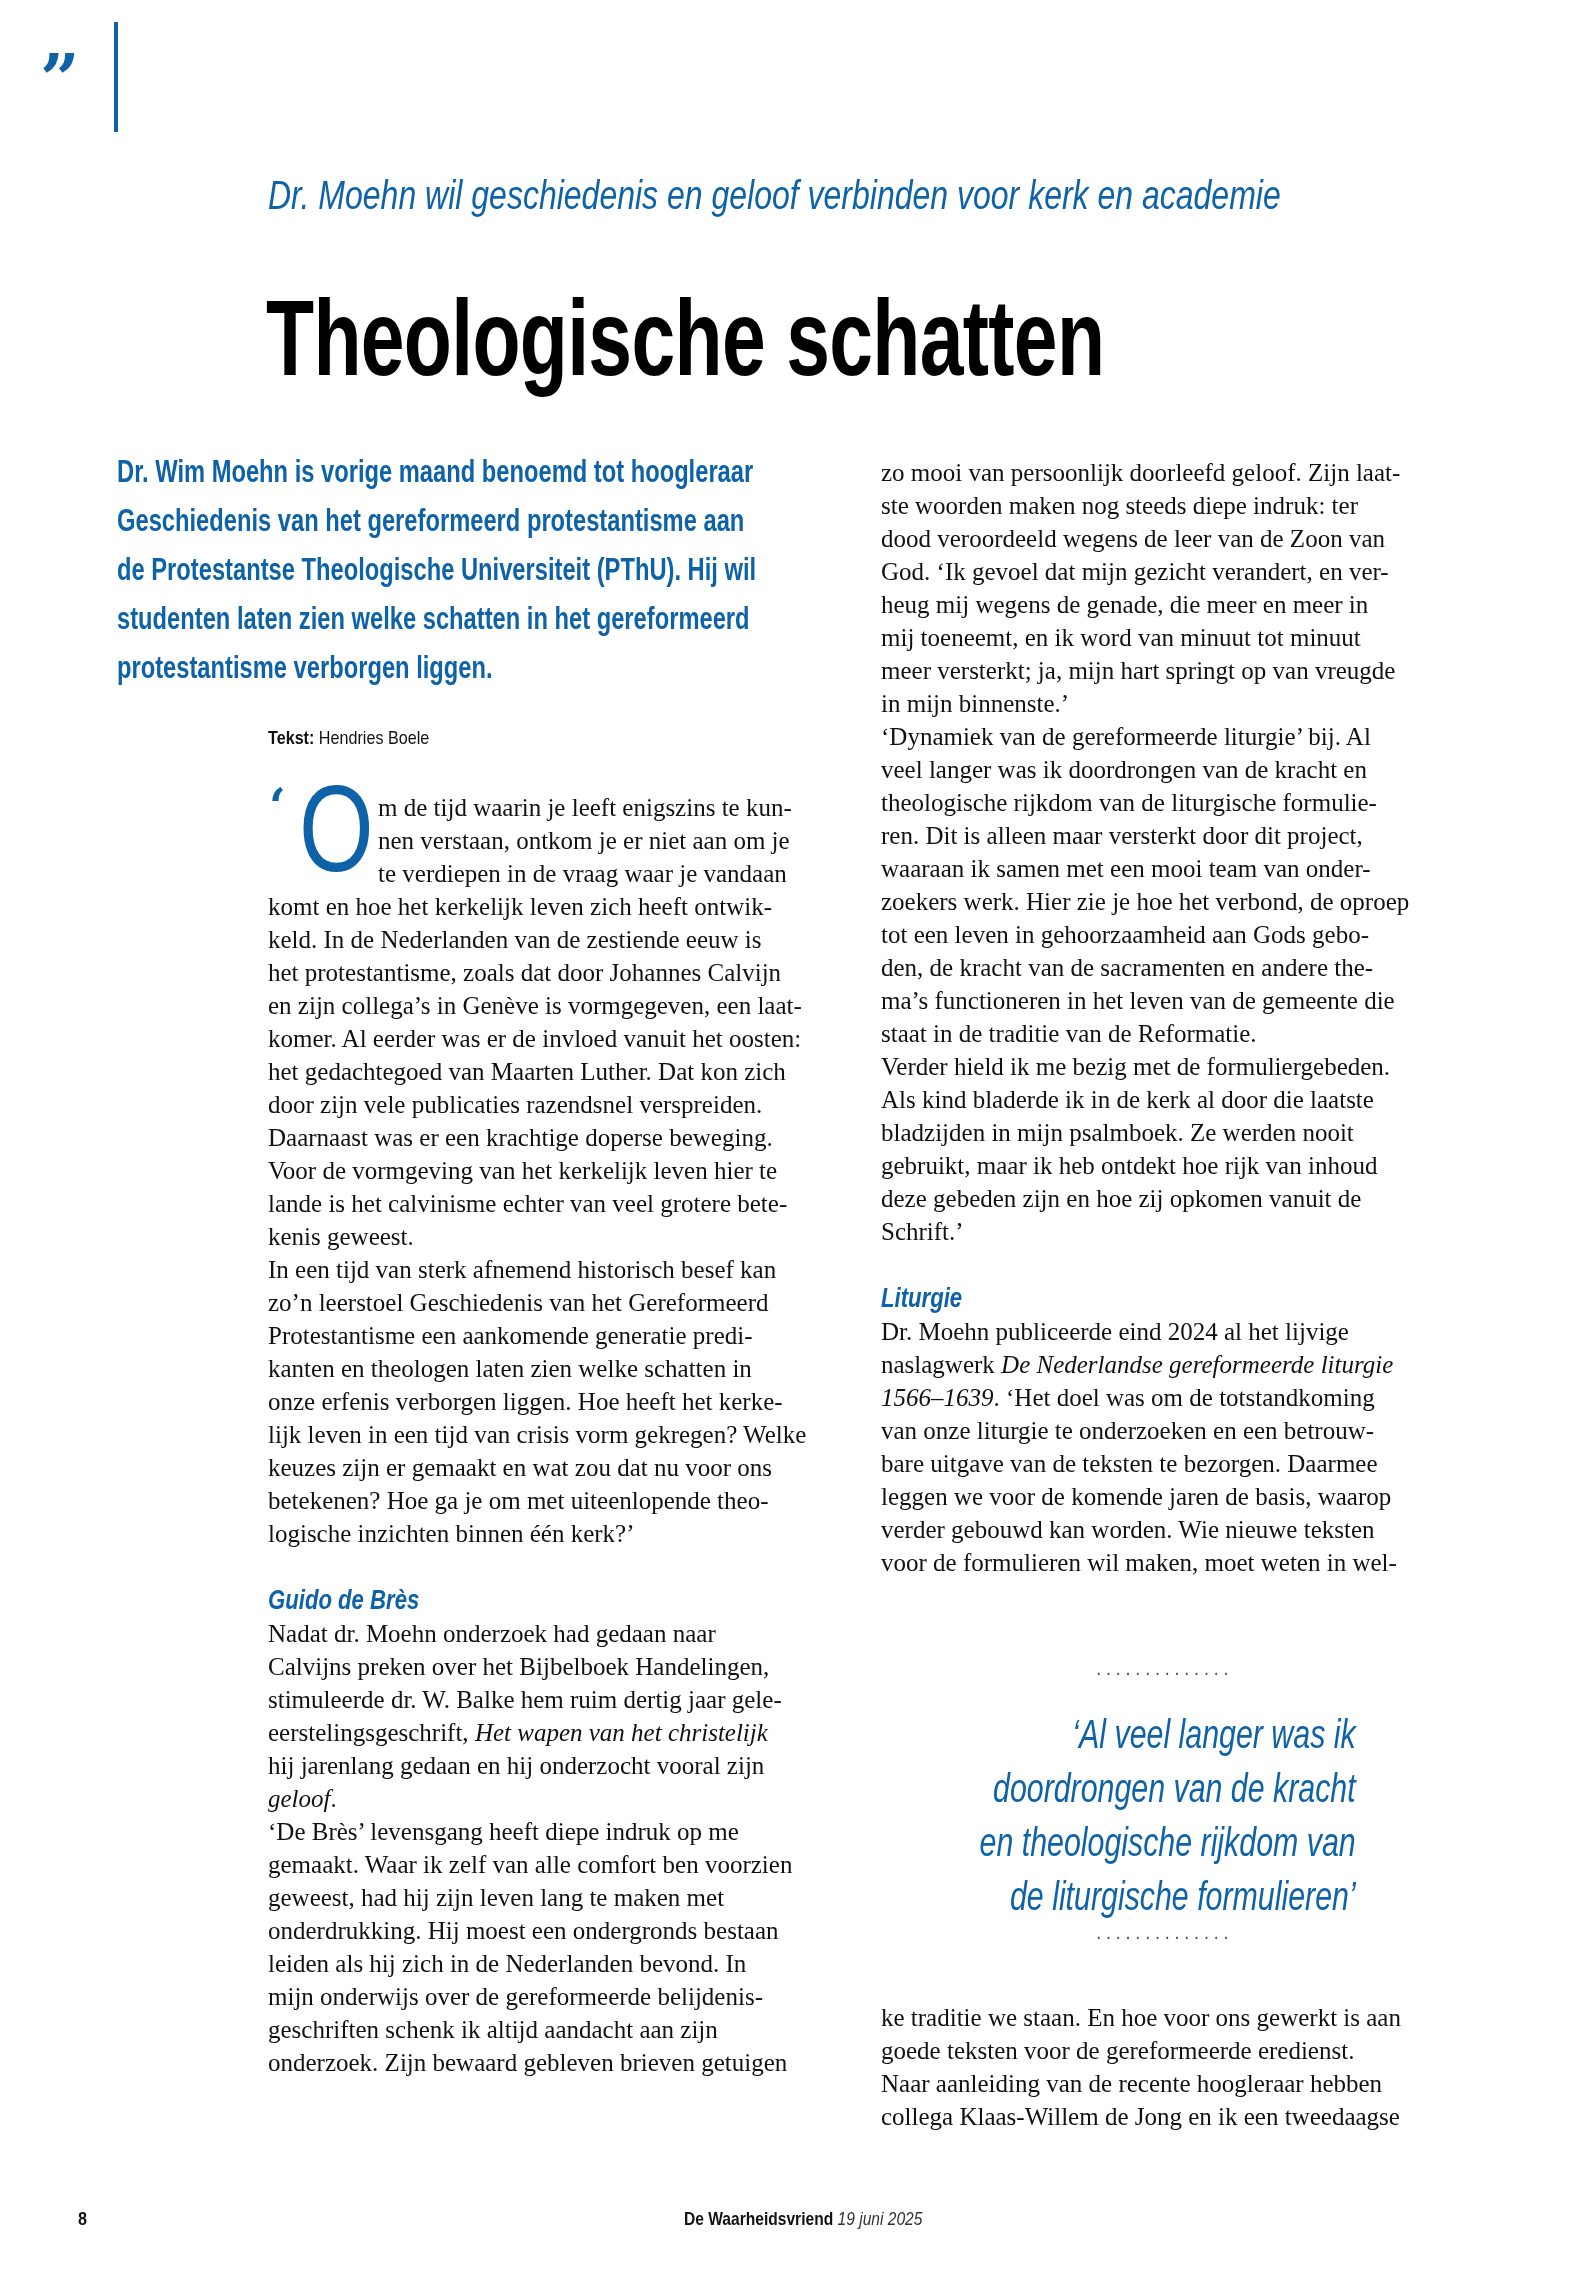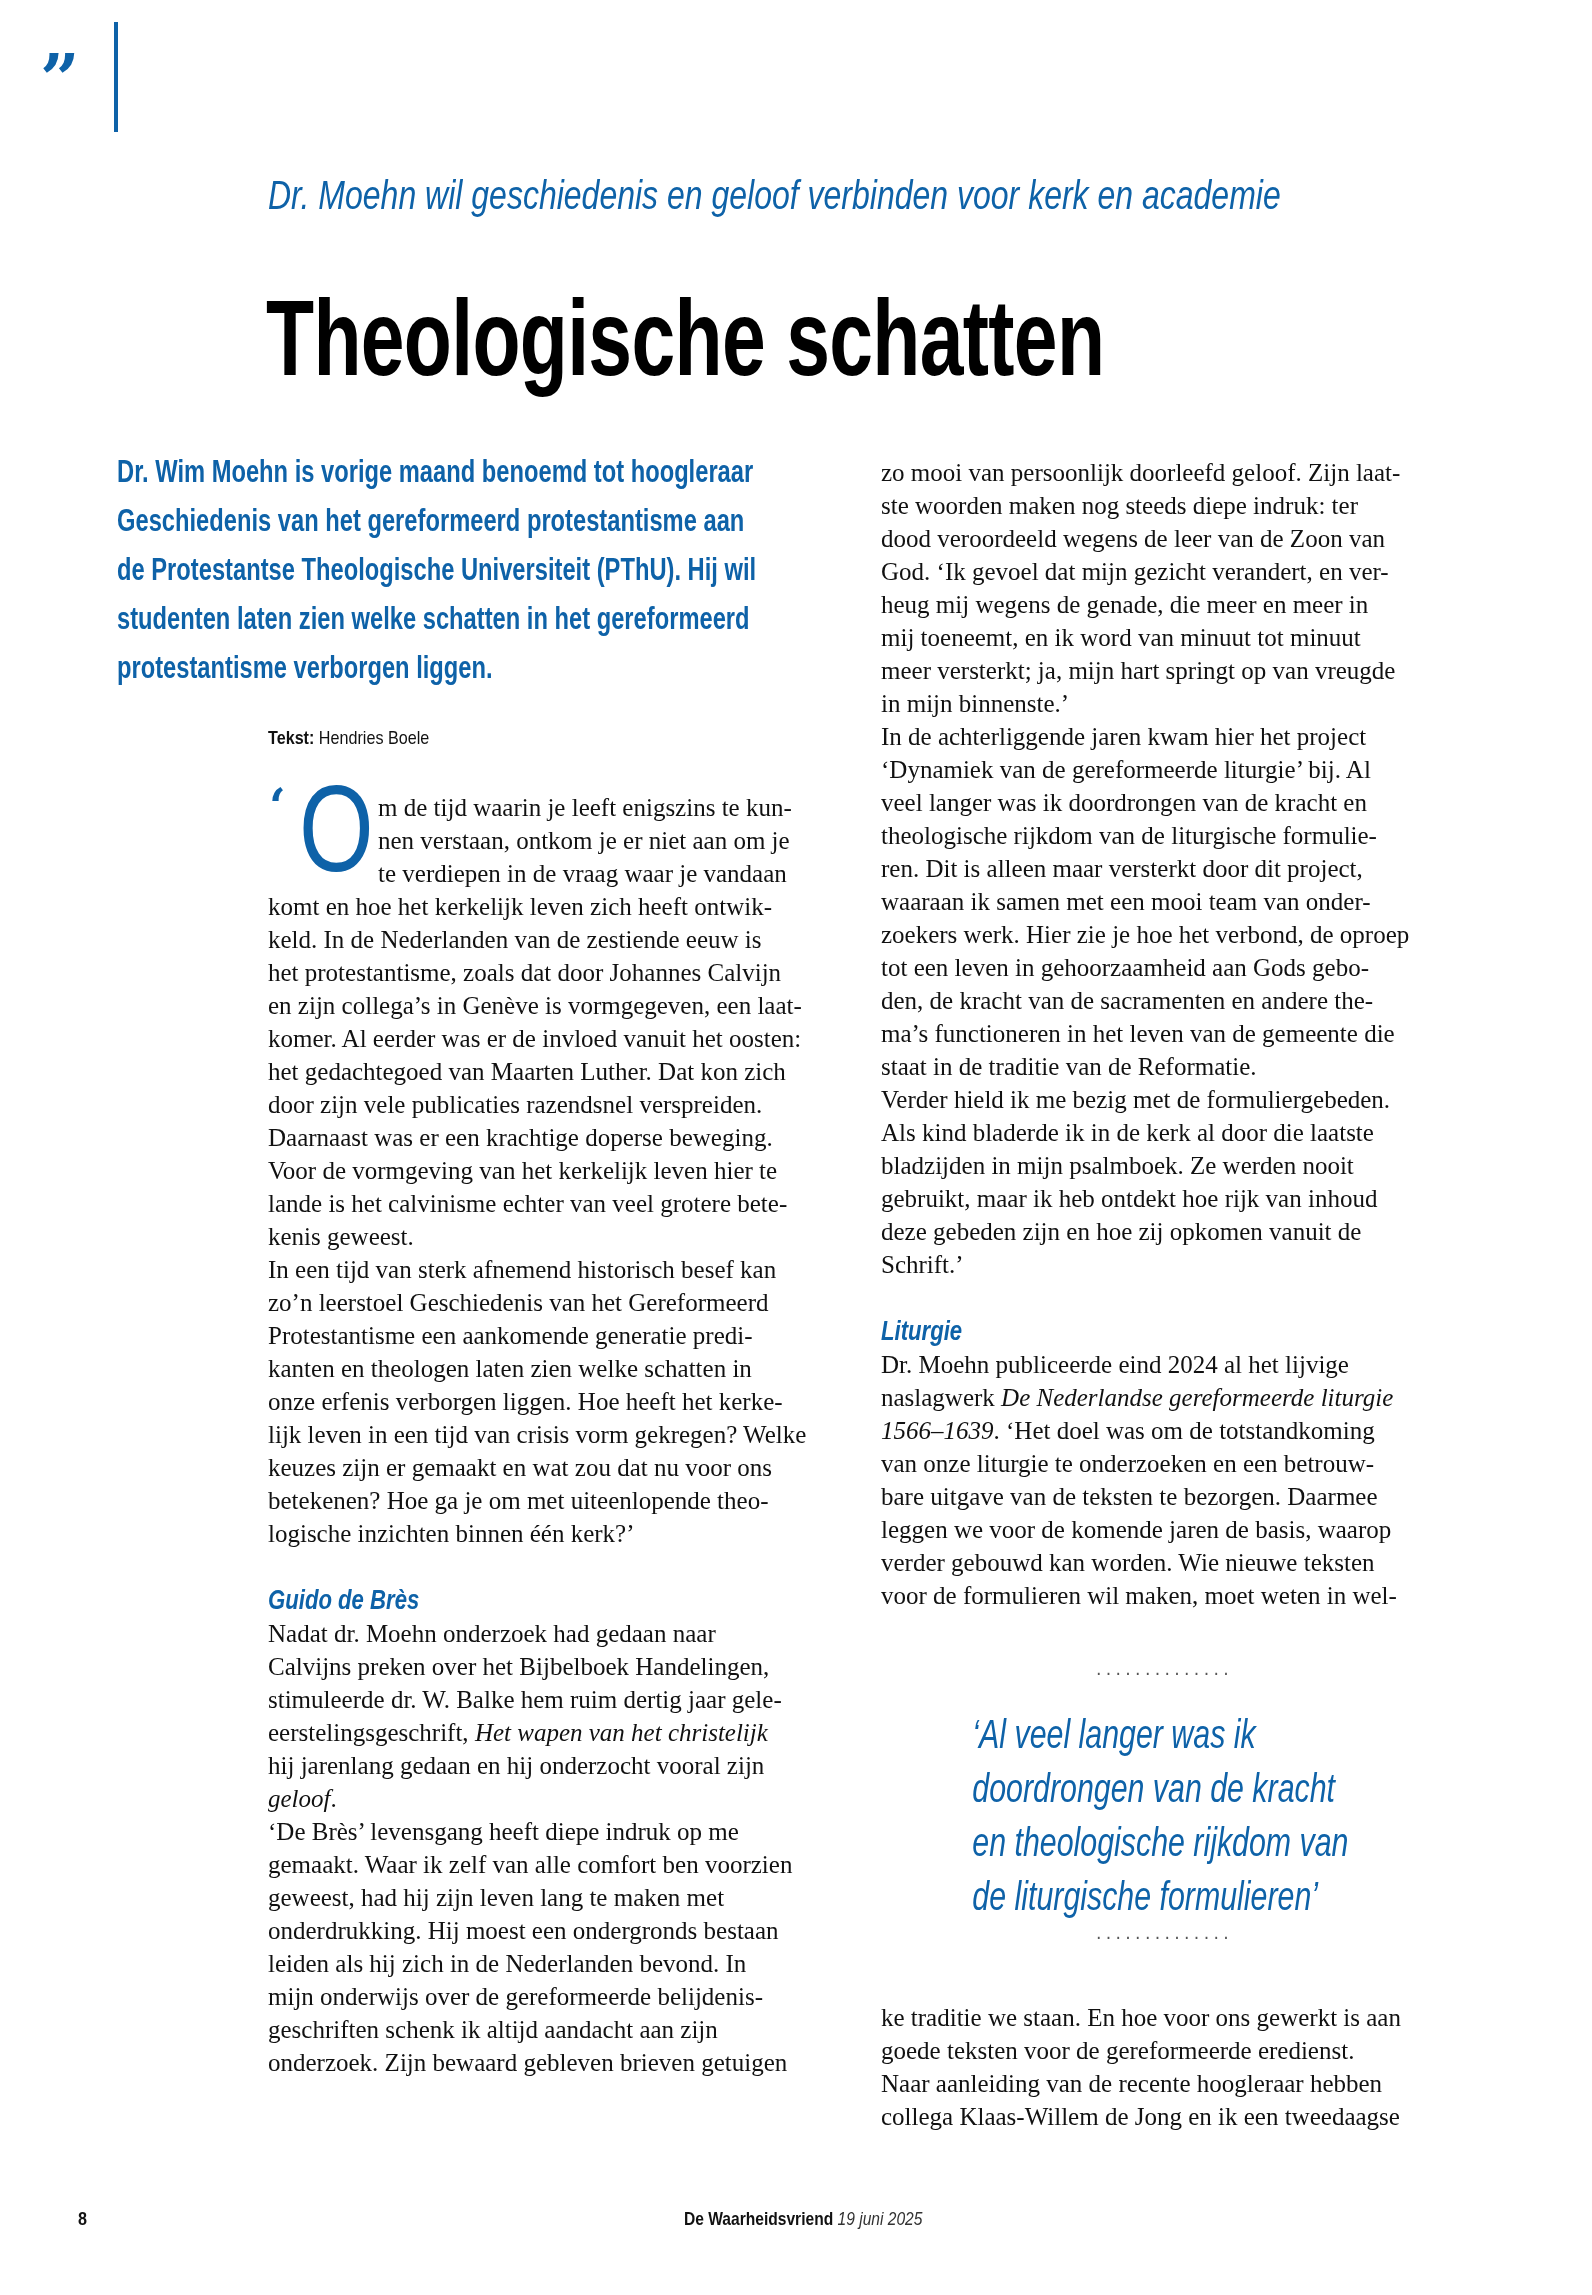--- a/index.html
+++ b/index.html
@@ -16,21 +16,21 @@
   .col .line { height: 33px; }
   .col .line.gap { height: 34px; }
   .col i { font-style: italic; }
   .col-left { left: 268px; }
   .col-right { left: 881px; }
   .drop-quote { left: 269px; top: 782px; font-family: "DejaVu Serif", serif; font-weight: bold; font-size: 48px; line-height: 48px; color: #0e62a8; }
   .drop-cap { left: 299px; top: 773px; font-family: "Liberation Sans", sans-serif; font-size: 123px; line-height: 112px; color: #0e62a8; transform: scaleX(0.78); transform-origin: left top; font-weight: normal; }
   .indent { padding-left: 110px; }
   .section-head { font-family: "Liberation Sans", sans-serif; font-weight: bold; font-style: italic; color: #0e62a8; font-size: 27px; transform: scaleX(0.82); transform-origin: left center; display: inline-block; }
   .pull-dots { font-family: "DejaVu Sans", sans-serif; font-size: 17.3px; letter-spacing: 4.3px; color: #555; width: 345px; text-align: center; line-height: 17.3px; }
-  .pull-quote { left: 905px; width: 518px; top: 1707px; font-family: "Liberation Sans", sans-serif; font-style: italic; font-size: 41px; line-height: 54px; color: #0e62a8; text-align: left; }
+  .pull-quote { left: 905px; width: 518px; top: 1707px; font-family: "Liberation Sans", sans-serif; font-style: italic; font-size: 41px; line-height: 54px; color: #0e62a8; text-align: right; }
   .pull-quote .pq-line { white-space: nowrap; display: block; transform: scaleX(0.74); transform-origin: center top; }
   .footer-page { left: 78px; top: 2207px; font-family: "Liberation Sans", sans-serif; font-weight: bold; font-size: 19px; line-height: 24px; transform: scaleX(0.85); transform-origin: left top; }
   .footer-pub { left: 684px; top: 2207px; font-family: "Liberation Sans", sans-serif; font-size: 19px; line-height: 24px; white-space: nowrap; transform: scaleX(0.82); transform-origin: left top; }
   .footer-pub .pub-name { font-weight: bold; color: #111; }
   .footer-pub .pub-date { font-style: italic; color: #333; }
 </style>
 </head>
 <body>
 
 <div class="abs quote-glyph">”</div>
@@ -99,21 +99,20 @@
 
 <div class="abs col col-right" style="top:456px">
     <div class="line">zo mooi van persoonlijk doorleefd geloof. Zijn laat-</div>
     <div class="line">ste woorden maken nog steeds diepe indruk: ter</div>
     <div class="line">dood veroordeeld wegens de leer van de Zoon van</div>
     <div class="line">God. ‘Ik gevoel dat mijn gezicht verandert, en ver-</div>
     <div class="line">heug mij wegens de genade, die meer en meer in</div>
     <div class="line">mij toeneemt, en ik word van minuut tot minuut</div>
     <div class="line">meer versterkt; ja, mijn hart springt op van vreugde</div>
     <div class="line">in mijn binnenste.’</div>
-    <div class="line">In de achterliggende jaren kwam hier het project</div>
     <div class="line">‘Dynamiek van de gereformeerde liturgie’ bij. Al</div>
     <div class="line">veel langer was ik doordrongen van de kracht en</div>
     <div class="line">theologische rijkdom van de liturgische formulie-</div>
     <div class="line">ren. Dit is alleen maar versterkt door dit project,</div>
     <div class="line">waaraan ik samen met een mooi team van onder-</div>
     <div class="line">zoekers werk. Hier zie je hoe het verbond, de oproep</div>
     <div class="line">tot een leven in gehoorzaamheid aan Gods gebo-</div>
     <div class="line">den, de kracht van de sacramenten en andere the-</div>
     <div class="line">ma’s functioneren in het leven van de gemeente die</div>
     <div class="line">staat in de traditie van de Reformatie.</div>

